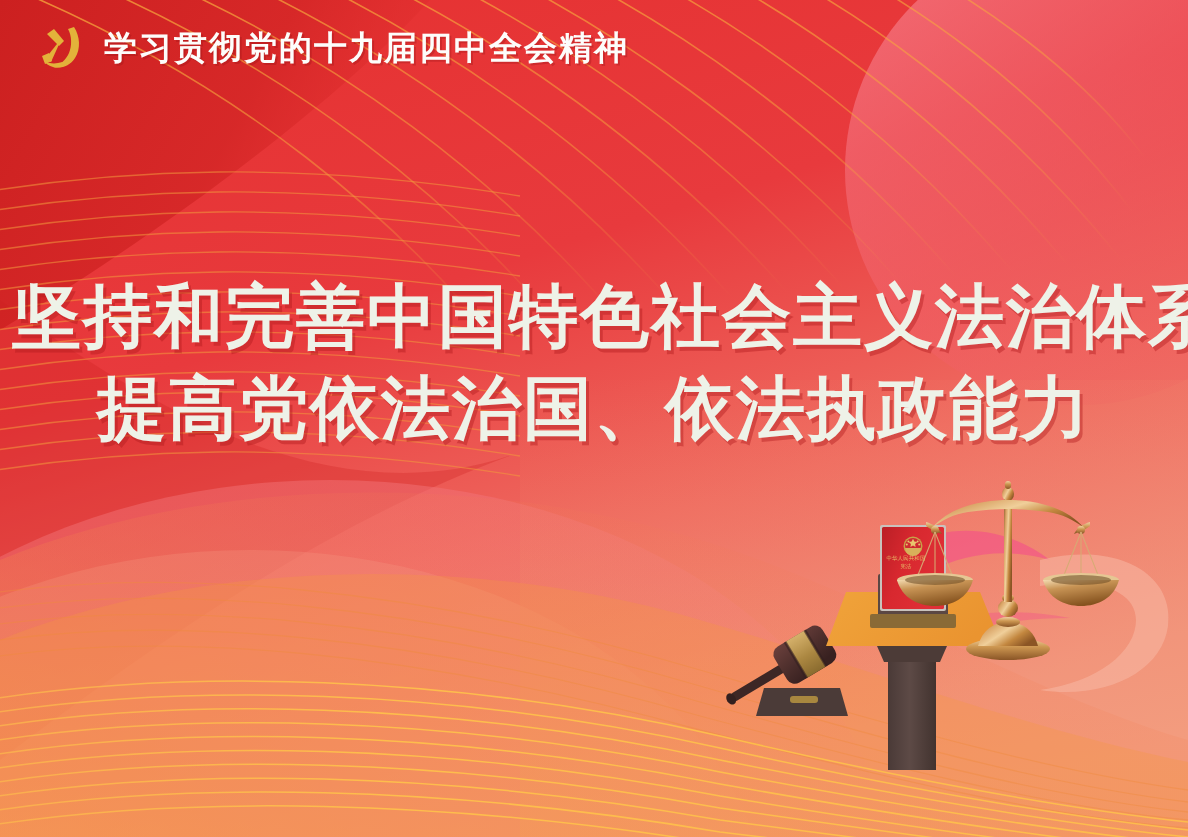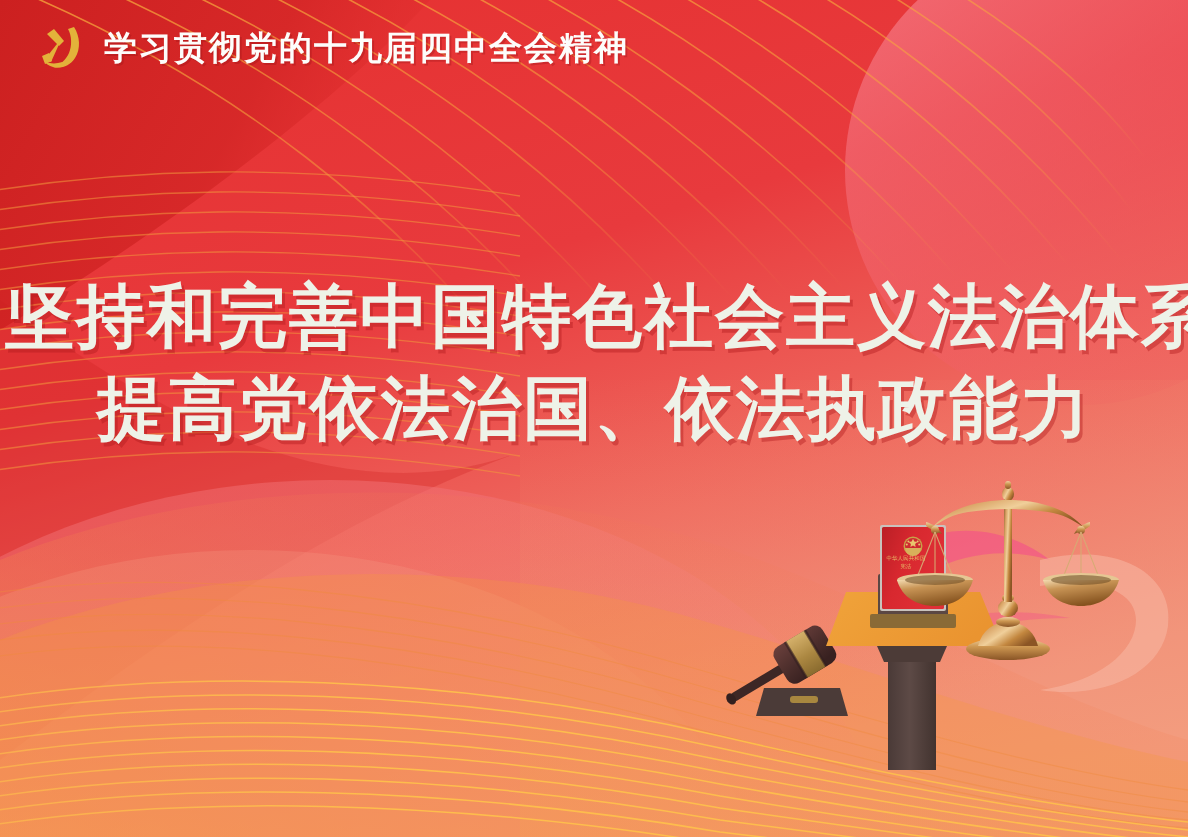--- a/index.html
+++ b/index.html
@@ -71,21 +71,21 @@
   .headline-line {
     font-size: 69px;
     font-weight: bold;
     line-height: 92px;
     color: #eef2e8;
     letter-spacing: 2px;
     white-space: nowrap;
     text-shadow: 3px 4px 0 rgba(176, 26, 28, 0.42);
     font-family: "DejaVu Sans", "Liberation Sans", sans-serif;
   }
-  .headline-line.l1 { padding-left: 5px; }
+  .headline-line.l1 { padding-left: 12px; }
   .headline-line.l2 { }
 
   
   .illustration {
     position: absolute;
     left: 690px;
     top: 470px;
     width: 498px;
     height: 300px;
     z-index: 15;

